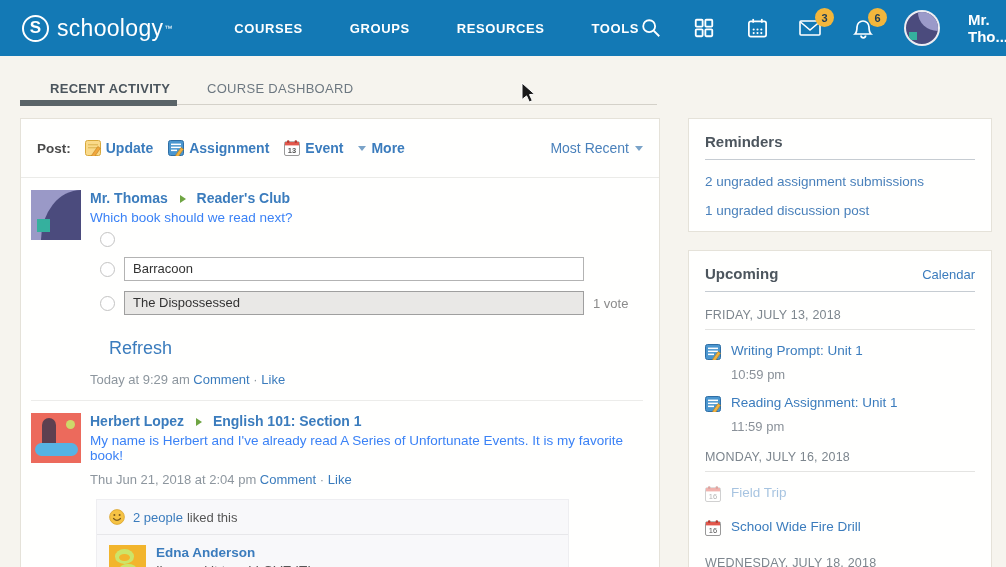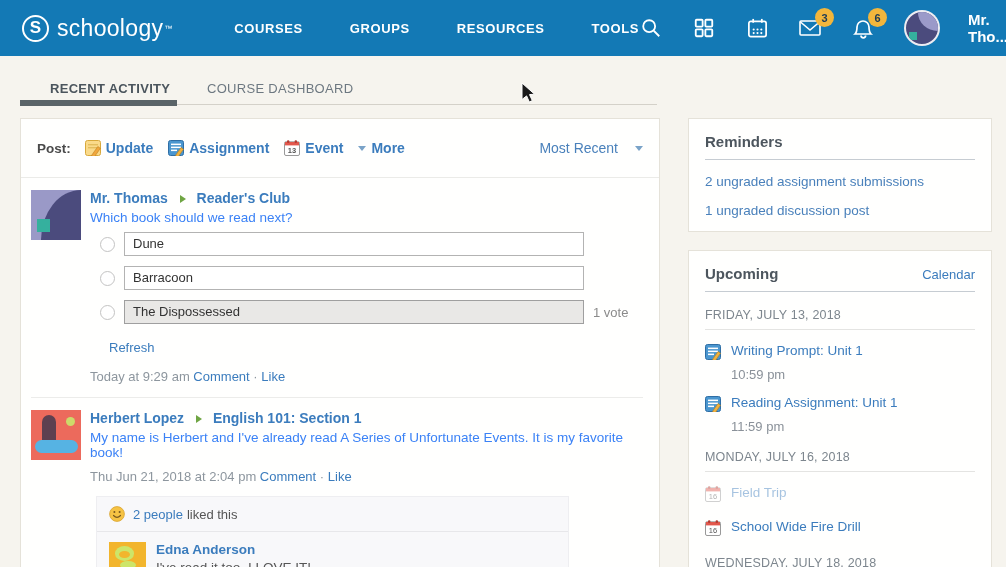--- a/index.html
+++ b/index.html
@@ -35,21 +35,21 @@
   .reminders-card { left:688px; top:118px; width:304px; height:114px; padding:14px 16px; }
   .upcoming-card { left:688px; top:250px; width:304px; height:360px; padding:14px 16px; }
 
   a.lnk { color:#3b7cbd; text-decoration:none; cursor:pointer; }
 
   
   .composer { height:59px; display:flex; align-items:center; padding:0 16px; border-bottom:1px solid #ebebe8; }
   .composer .post-lbl { font-size:13.5px; font-weight:bold; color:#4a4a4a; margin-right:14px; }
   .c-action { display:flex; align-items:center; gap:5px; margin-right:15px; font-size:14px; font-weight:bold; color:#3b7cbd; text-decoration:none; cursor:pointer; }
   .caret { display:inline-block; width:0; height:0; border-left:4px solid transparent; border-right:4px solid transparent; border-top:5px solid #7aa3c8; }
-  .sort-ctl { margin-left:auto; font-size:14px; color:#4a81bb; display:flex; align-items:center; gap:17px; cursor:pointer; }
+  .sort-ctl { margin-left:auto; font-size:14px; color:#4a81bb; display:flex; align-items:center; gap:6px; cursor:pointer; }
 
   
   .post { position:relative; padding:12px 16px 0 10px; }
   .post-row { display:flex; }
   .avatar-sq { width:50px; height:50px; position:relative; overflow:hidden; flex:0 0 50px; }
   .av-thomas { background:#9a99c7; }
   .av-thomas .dark { position:absolute; left:20%; top:0; width:80%; height:100%; background:#4b4b7d; border-top-left-radius:100%; }
   .av-thomas .teal { position:absolute; left:12%; bottom:16%; width:26%; height:26%; background:#35b09e; }
   .av-herbert { background:#ec6a5c; }
   .av-herbert .bar-v { position:absolute; left:22%; top:10%; width:28%; height:62%; background:#5d4050; border-radius:10px 10px 0 0; }
@@ -58,21 +58,21 @@
   .post-content { margin-left:9px; flex:1; min-width:0; }
   .byline { font-size:14px; font-weight:bold; }
   .arrow-sep { display:inline-block; width:0; height:0; border-top:4px solid transparent; border-bottom:4px solid transparent; border-left:6px solid #6fa543; margin:0 7px 0 8px; }
   .post-text { font-size:13.5px; color:#3b82f6; margin-top:4px; }
   .poll-opts { margin-top:7px; }
   .opt-row { display:flex; align-items:center; margin-left:10px; margin-bottom:10px; }
   .radio { width:15px; height:15px; border:1px solid #c3c3c3; border-radius:50%; background:#fff; flex:0 0 15px; cursor:pointer; }
   .opt-box { width:460px; height:24px; border:1px solid #b3b3b3; background:#fff; font-size:13px; color:#333; line-height:22px; padding-left:8px; margin-left:9px; cursor:pointer; }
   .opt-box.voted { background:#e9e8e6; border-color:#9f9f9f; }
   .vote-count { font-size:13px; color:#8b8b8b; margin-left:9px; white-space:nowrap; }
-  .refresh-lnk { display:inline-block; margin-left:19px; font-size:13px; margin-top:6px; }
+  .refresh-lnk { display:inline-block; margin-left:19px; font-size:18px; margin-top:13px; }
   .stamp-row { font-size:13px; color:#8d969e; margin:13px 0 0 0; }
   .post-divider { height:1px; background:#ececea; margin-top:13px; }
 
   
   .comment-box { margin:12px 74px 0 65px; background:#f8f8fa; border:1px solid #eeeef1; height:230px; }
   .liked-row { display:flex; align-items:center; padding:9px 12px; font-size:13px; color:#555; border-bottom:1px solid #e7e7ea; }
   .liked-row .sm { margin-right:8px; display:flex; }
   .comment-item { display:flex; padding:10px 12px; }
   .avatar-edna { width:37px; height:37px; position:relative; overflow:hidden; flex:0 0 37px; background:#f2b52d; }
   .avatar-edna .g1 { position:absolute; left:16%; top:12%; width:52%; height:40%; border-radius:50%; background:#cde569; }
@@ -226,21 +226,20 @@
       <div class="post-content">
         <div class="byline">
           <a class="lnk">Mr. Thomas</a>
           <span class="arrow-sep"></span>
           <a class="lnk">Reader's Club</a>
         </div>
         <div class="post-text">Which book should we read next?</div>
         <div class="poll-opts">
           <div class="opt-row">
             <div class="radio"></div>
-            <div class="opt-box">Dune</div>
           </div>
           <div class="opt-row">
             <div class="radio"></div>
             <div class="opt-box">Barracoon</div>
           </div>
           <div class="opt-row">
             <div class="radio"></div>
             <div class="opt-box voted">The Dispossessed</div>
             <span class="vote-count">1 vote</span>
           </div>

